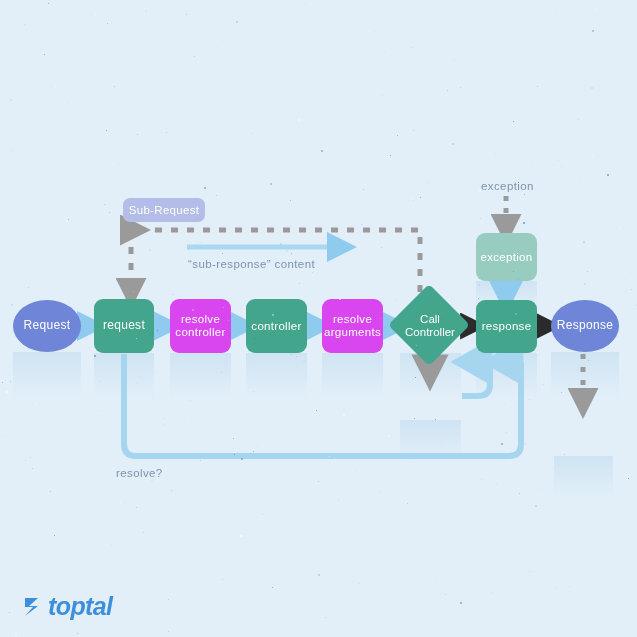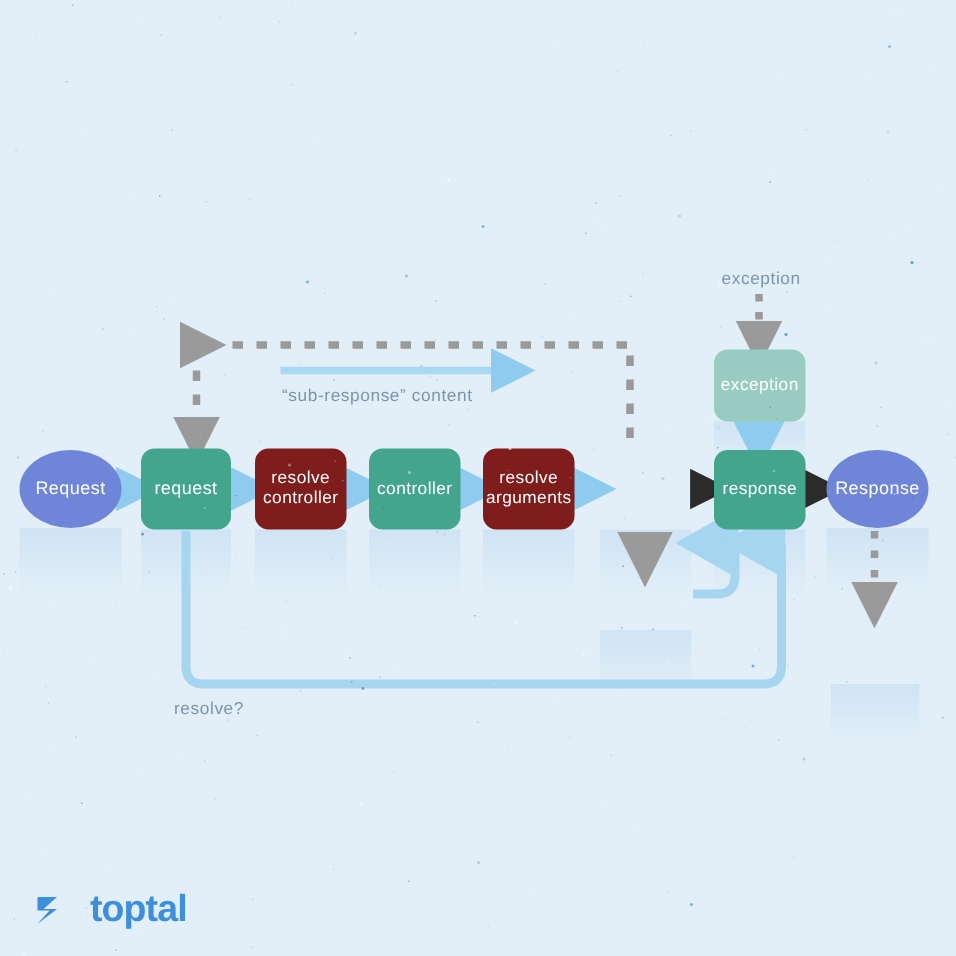--- a/index.html
+++ b/index.html
@@ -14,36 +14,36 @@
   }
   #svg-layer{position:absolute;left:0;top:0;width:637px;height:637px;}
   .node{
     position:absolute;display:flex;align-items:center;justify-content:center;
     text-align:center;color:#ffffff;line-height:1.12;
     letter-spacing:.3px;
     box-sizing:border-box;
   }
   .rect{border-radius:9px;}
   .teal{background:#43a58c;}
-  .purple{background:#7f1d1d;text-align:center;}
+  .purple{background:#d946ef;text-align:center;}
   .mint{background:#98ccc0;}
   .blue-ellipse{background:#6e85d8;border-radius:50%;}
   .diamond-wrap{position:absolute;}
   .lbl{
     position:absolute;color:#7e93ab;font-size:11.5px;letter-spacing:.4px;
     white-space:nowrap;
   }
   .badge{
     position:absolute;background:#b4bce8;color:#ffffff;border-radius:7px;
     display:flex;align-items:center;justify-content:center;
     font-size:11.5px;letter-spacing:.3px;
   }
   .logo{
-    position:absolute;display:flex;align-items:center;gap:16px;
-    color:#3d8fdb;font-size:25px;font-weight:600;letter-spacing:-.6px;
+    position:absolute;display:flex;align-items:center;gap:4px;
+    color:#3d8fdb;font-size:25px;font-weight:600;letter-spacing:-.6px;font-style:italic;
   }
   .speck{position:absolute;border-radius:50%;pointer-events:none;}
 </style>
 </head>
 <body>
 
 <div id="stage">
 
   <svg id="svg-layer" viewBox="0 0 637 637">
     <defs>
@@ -145,35 +145,46 @@
 
   <div class="node rect teal" style="left:246px;top:299px;width:61px;height:54px;font-size:11.5px;">
     <span>controller</span>
   </div>
 
   <div class="node rect purple" style="left:322px;top:299px;width:61px;height:54px;font-size:11.5px;white-space:pre-line;">
     <span>resolve
 arguments</span>
   </div>
 
+  <div class="diamond-wrap" style="left:390px;top:286px;width:80px;height:80px;">
+    <div style="position:absolute;left:10px;top:10px;width:58px;height:58px;background:#43a58c;
+                transform:rotate(45deg);border-radius:5px;"></div>
+    <div style="position:absolute;left:0;top:0;width:80px;height:80px;display:flex;
+                align-items:center;justify-content:center;color:#fff;font-size:11.5px;
+                text-align:center;line-height:1.15;white-space:pre-line;">Call
+Controller</div>
+  </div>
 
   <div class="node rect teal" style="left:476px;top:300px;width:61px;height:53px;font-size:11.5px;">
     <span>response</span>
   </div>
 
   <div class="node blue-ellipse" style="left:551px;top:300px;width:68px;height:52px;font-size:12px;">
     <span>Response</span>
   </div>
 
   <div class="node rect mint" style="left:476px;top:233px;width:61px;height:48px;font-size:11.5px;">
     <span>exception</span>
   </div>
 
 
 
+  <div class="badge" style="left:123px;top:198px;width:82px;height:24px;">
+    <span>Sub-Request</span>
+  </div>
 
   <div class="lbl" style="left:481px;top:180px;">exception</div>
 
   <div class="lbl" style="left:188px;top:258px;">“sub-response” content</div>
 
   <div class="lbl" style="left:116px;top:467px;">resolve?</div>
 
   <div class="logo" style="left:22px;top:592px;">
     <svg width="22" height="24" viewBox="0 0 22 24">
       <path d="M3,3 L16,3 L7,11 L16,11 L3,21 L11,12 L3,12 Z" fill="#3d8fdb"></path>

